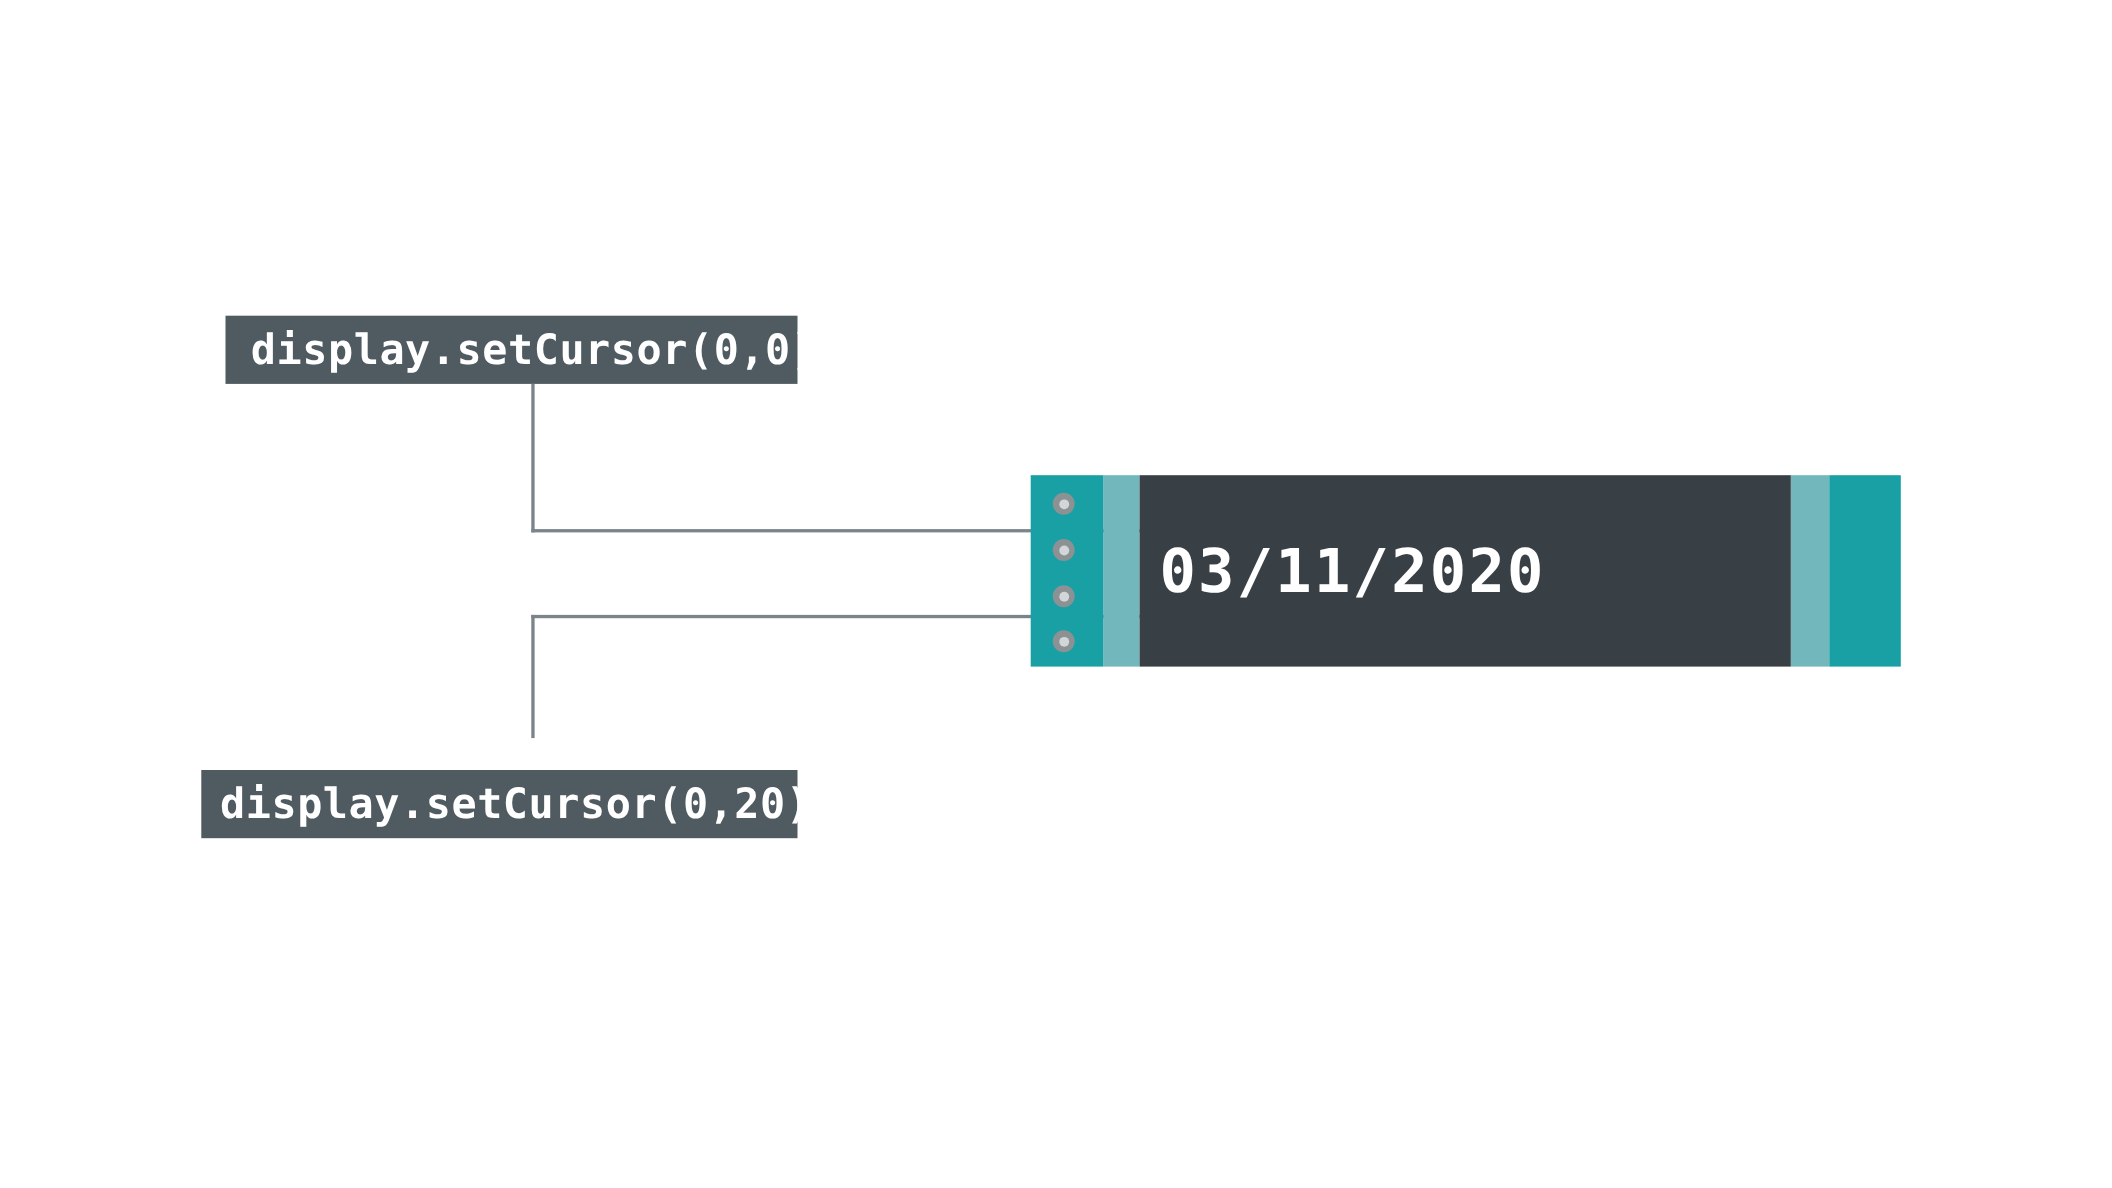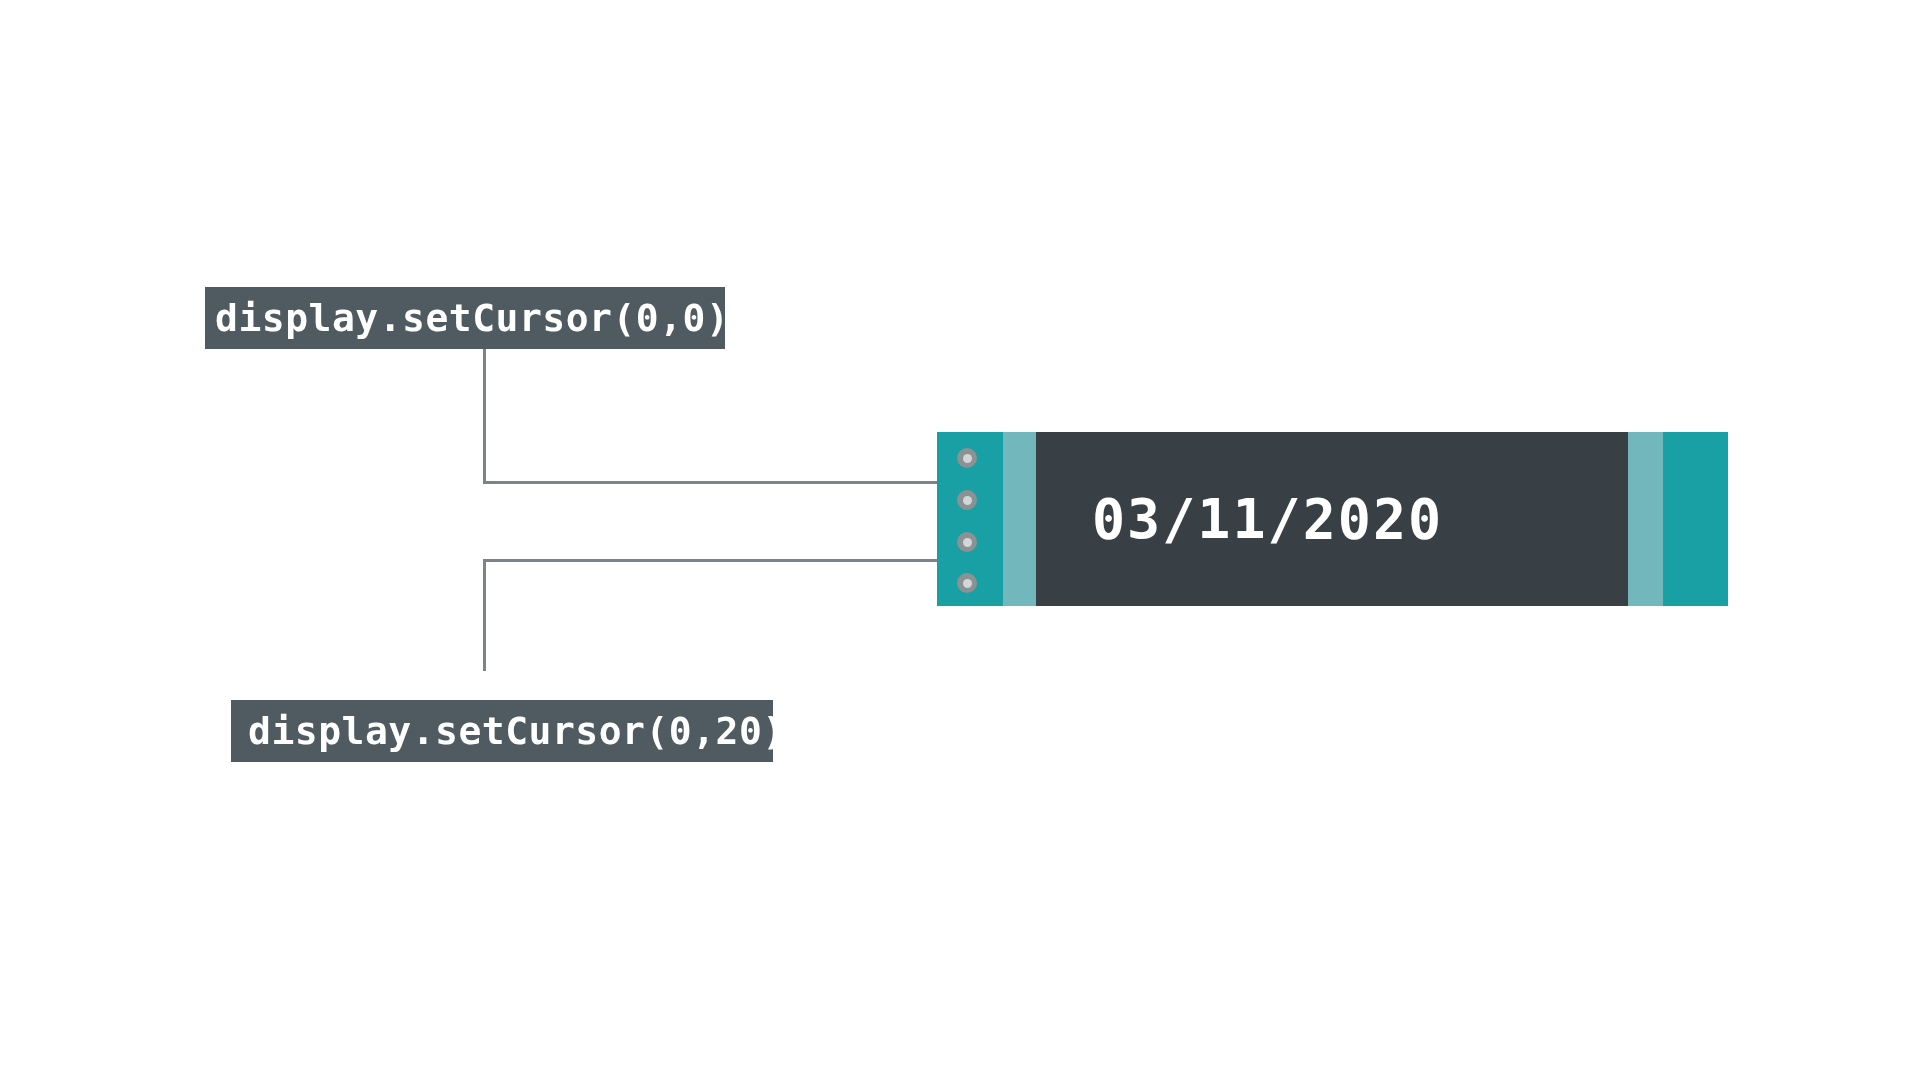--- a/index.html
+++ b/index.html
@@ -29,29 +29,28 @@
     white-space: pre;
     display: flex;
     align-items: center;
     box-sizing: border-box;
   }
   #callout-top {
     left: 205px;
     top: 287px;
     width: 520px;
     height: 62px;
-    padding-left: 10px;
+    padding-left: 23px;
   }
   #callout-bottom {
     left: 183px;
     top: 700px;
     width: 542px;
     height: 62px;
     padding-left: 17px;
-    margin-left: 48px;
   }
 
   
   .leader {
     position: absolute;
     background: #7A8489;
   }
   .leader-v { width: 3px; }
   .leader-h { height: 3px; }
 
@@ -124,21 +123,21 @@
   #screw-4 { top: 141px; }
 
   
   #lcd-screen {
     flex: 1 1 auto;
     background: #383F45;
     position: relative;
     display: flex;
     flex-direction: column;
     justify-content: center;
-    padding-left: 56px;
+    padding-left: 18px;
     box-sizing: border-box;
   }
   .lcd-line {
     color: #ffffff;
     font-family: "DejaVu Sans Mono", "Liberation Mono", monospace;
     font-weight: bold;
     font-size: 55px;
     line-height: 66px;
     letter-spacing: 2px;
     white-space: pre;

